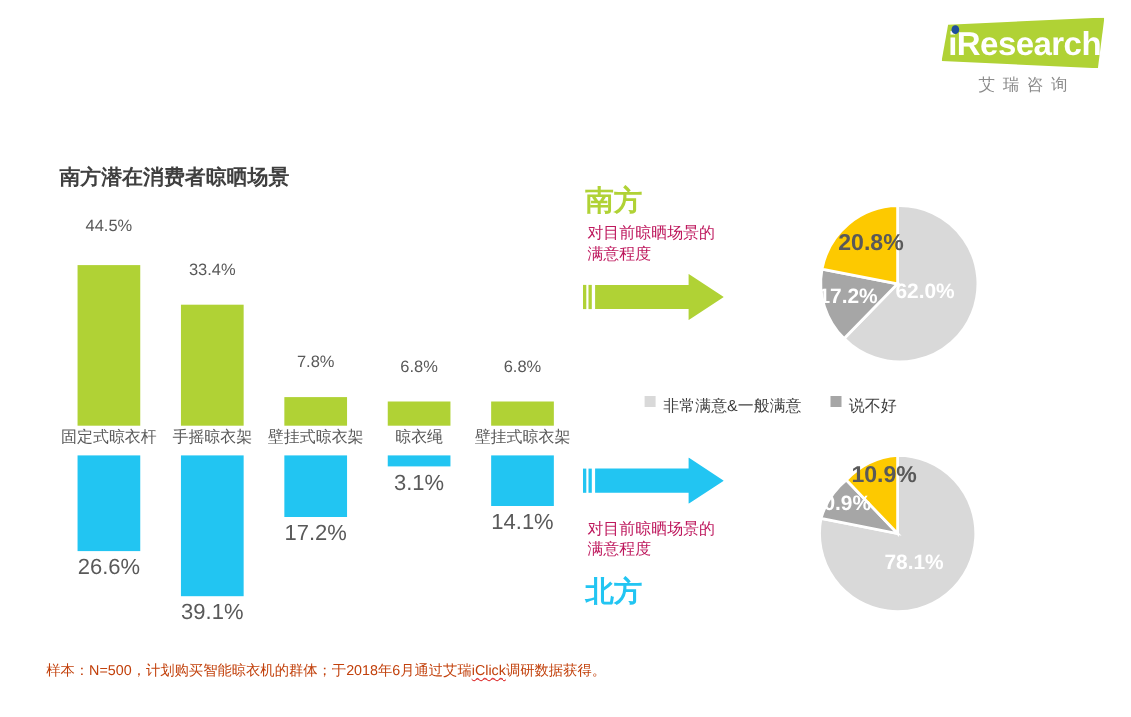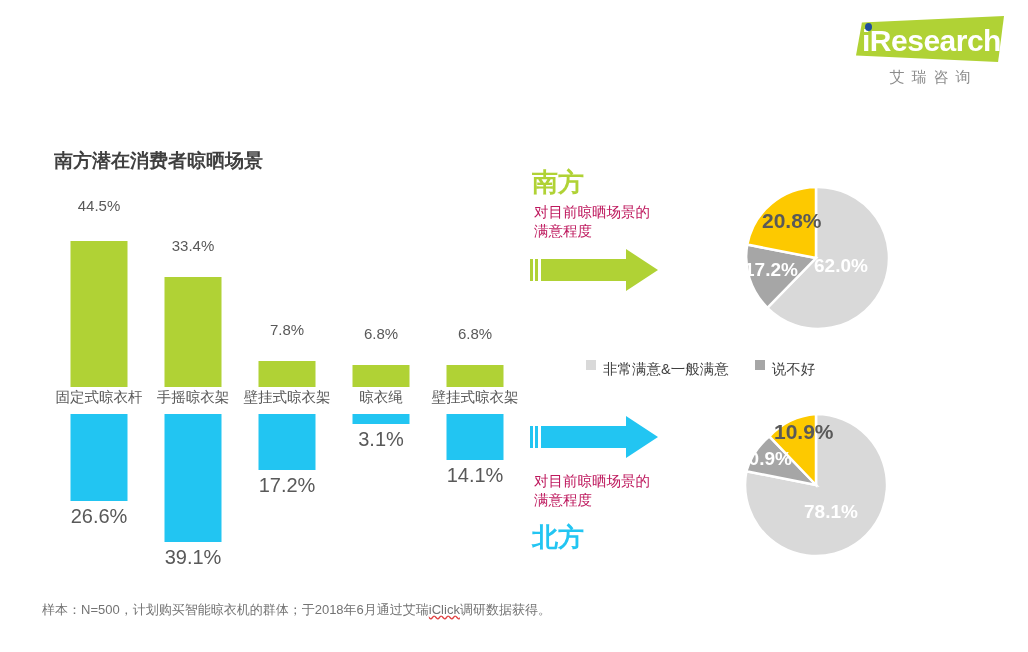--- a/index.html
+++ b/index.html
@@ -229,21 +229,21 @@
     height: 10px;
     display: inline-block;
   }
 
   
   #footer {
     position: absolute;
     left: 42px;
     top: 601px;
     font-size: 13px;
-    color: #737373;
+    color: #c2410c;
     white-space: nowrap;
   }
   #footer .underline-red {
     text-decoration: underline wavy #e04040;
     text-decoration-skip-ink: none;
   }
 </style>
 </head>
 <body>
 

